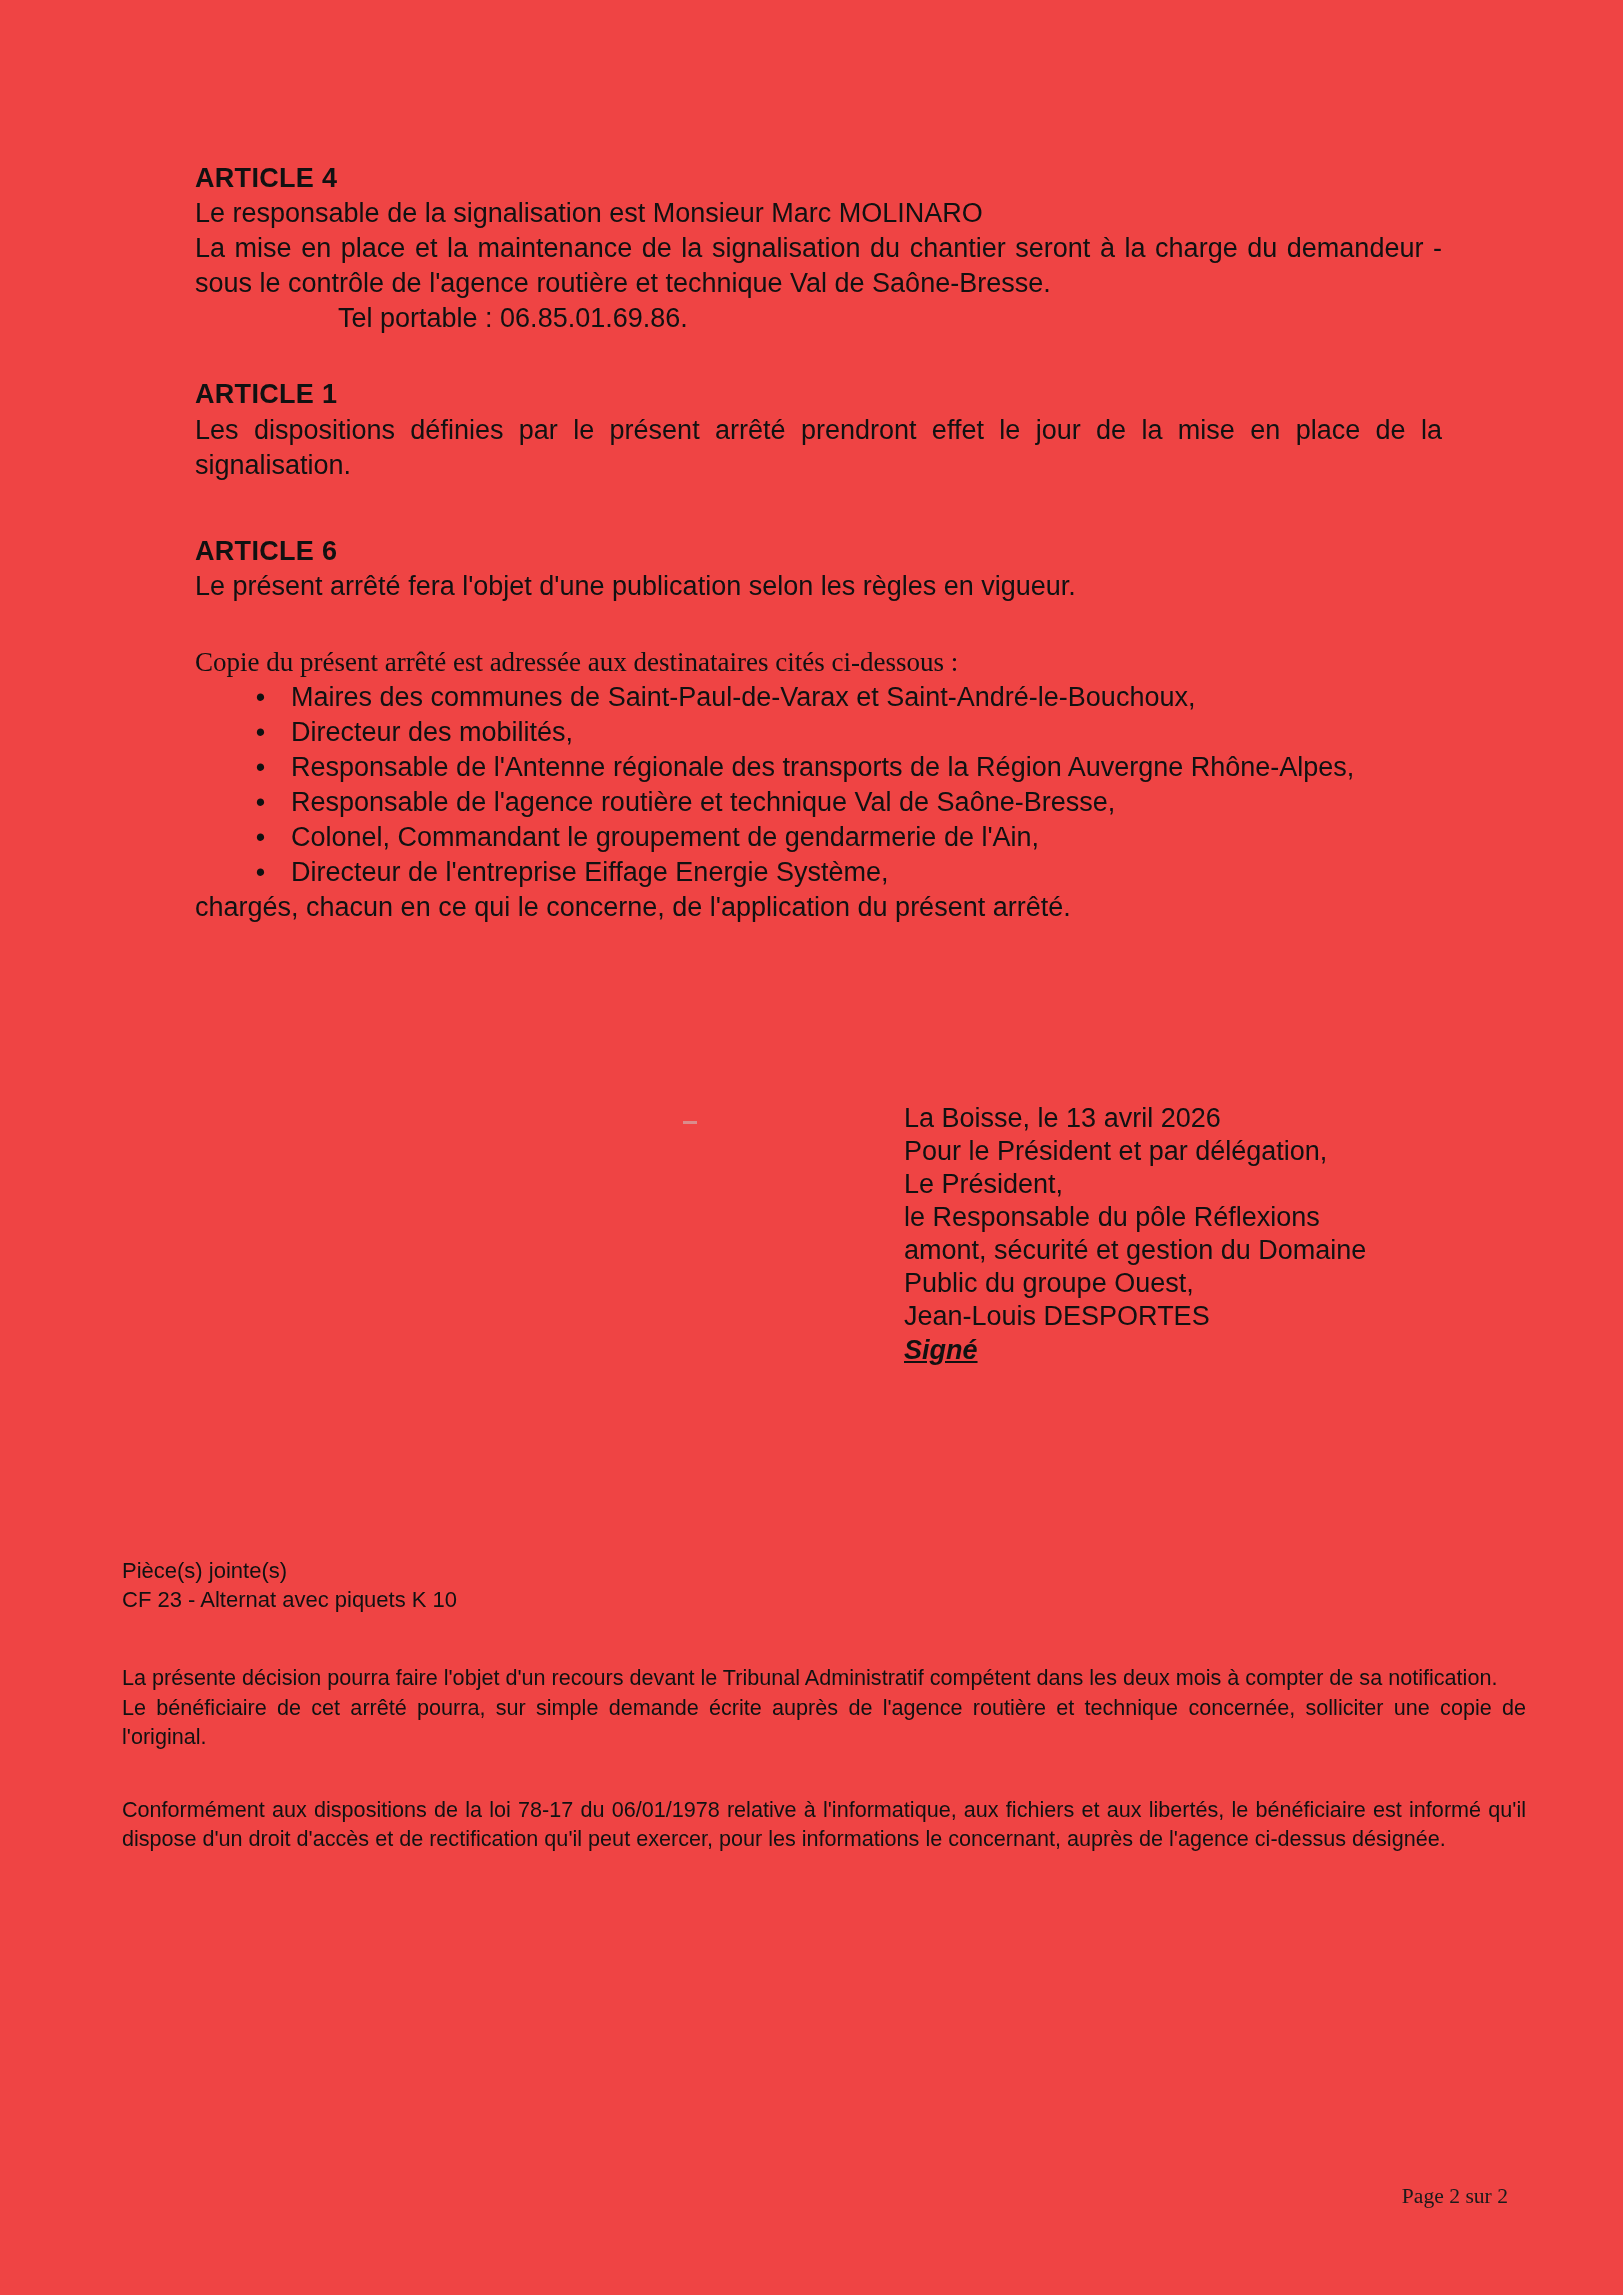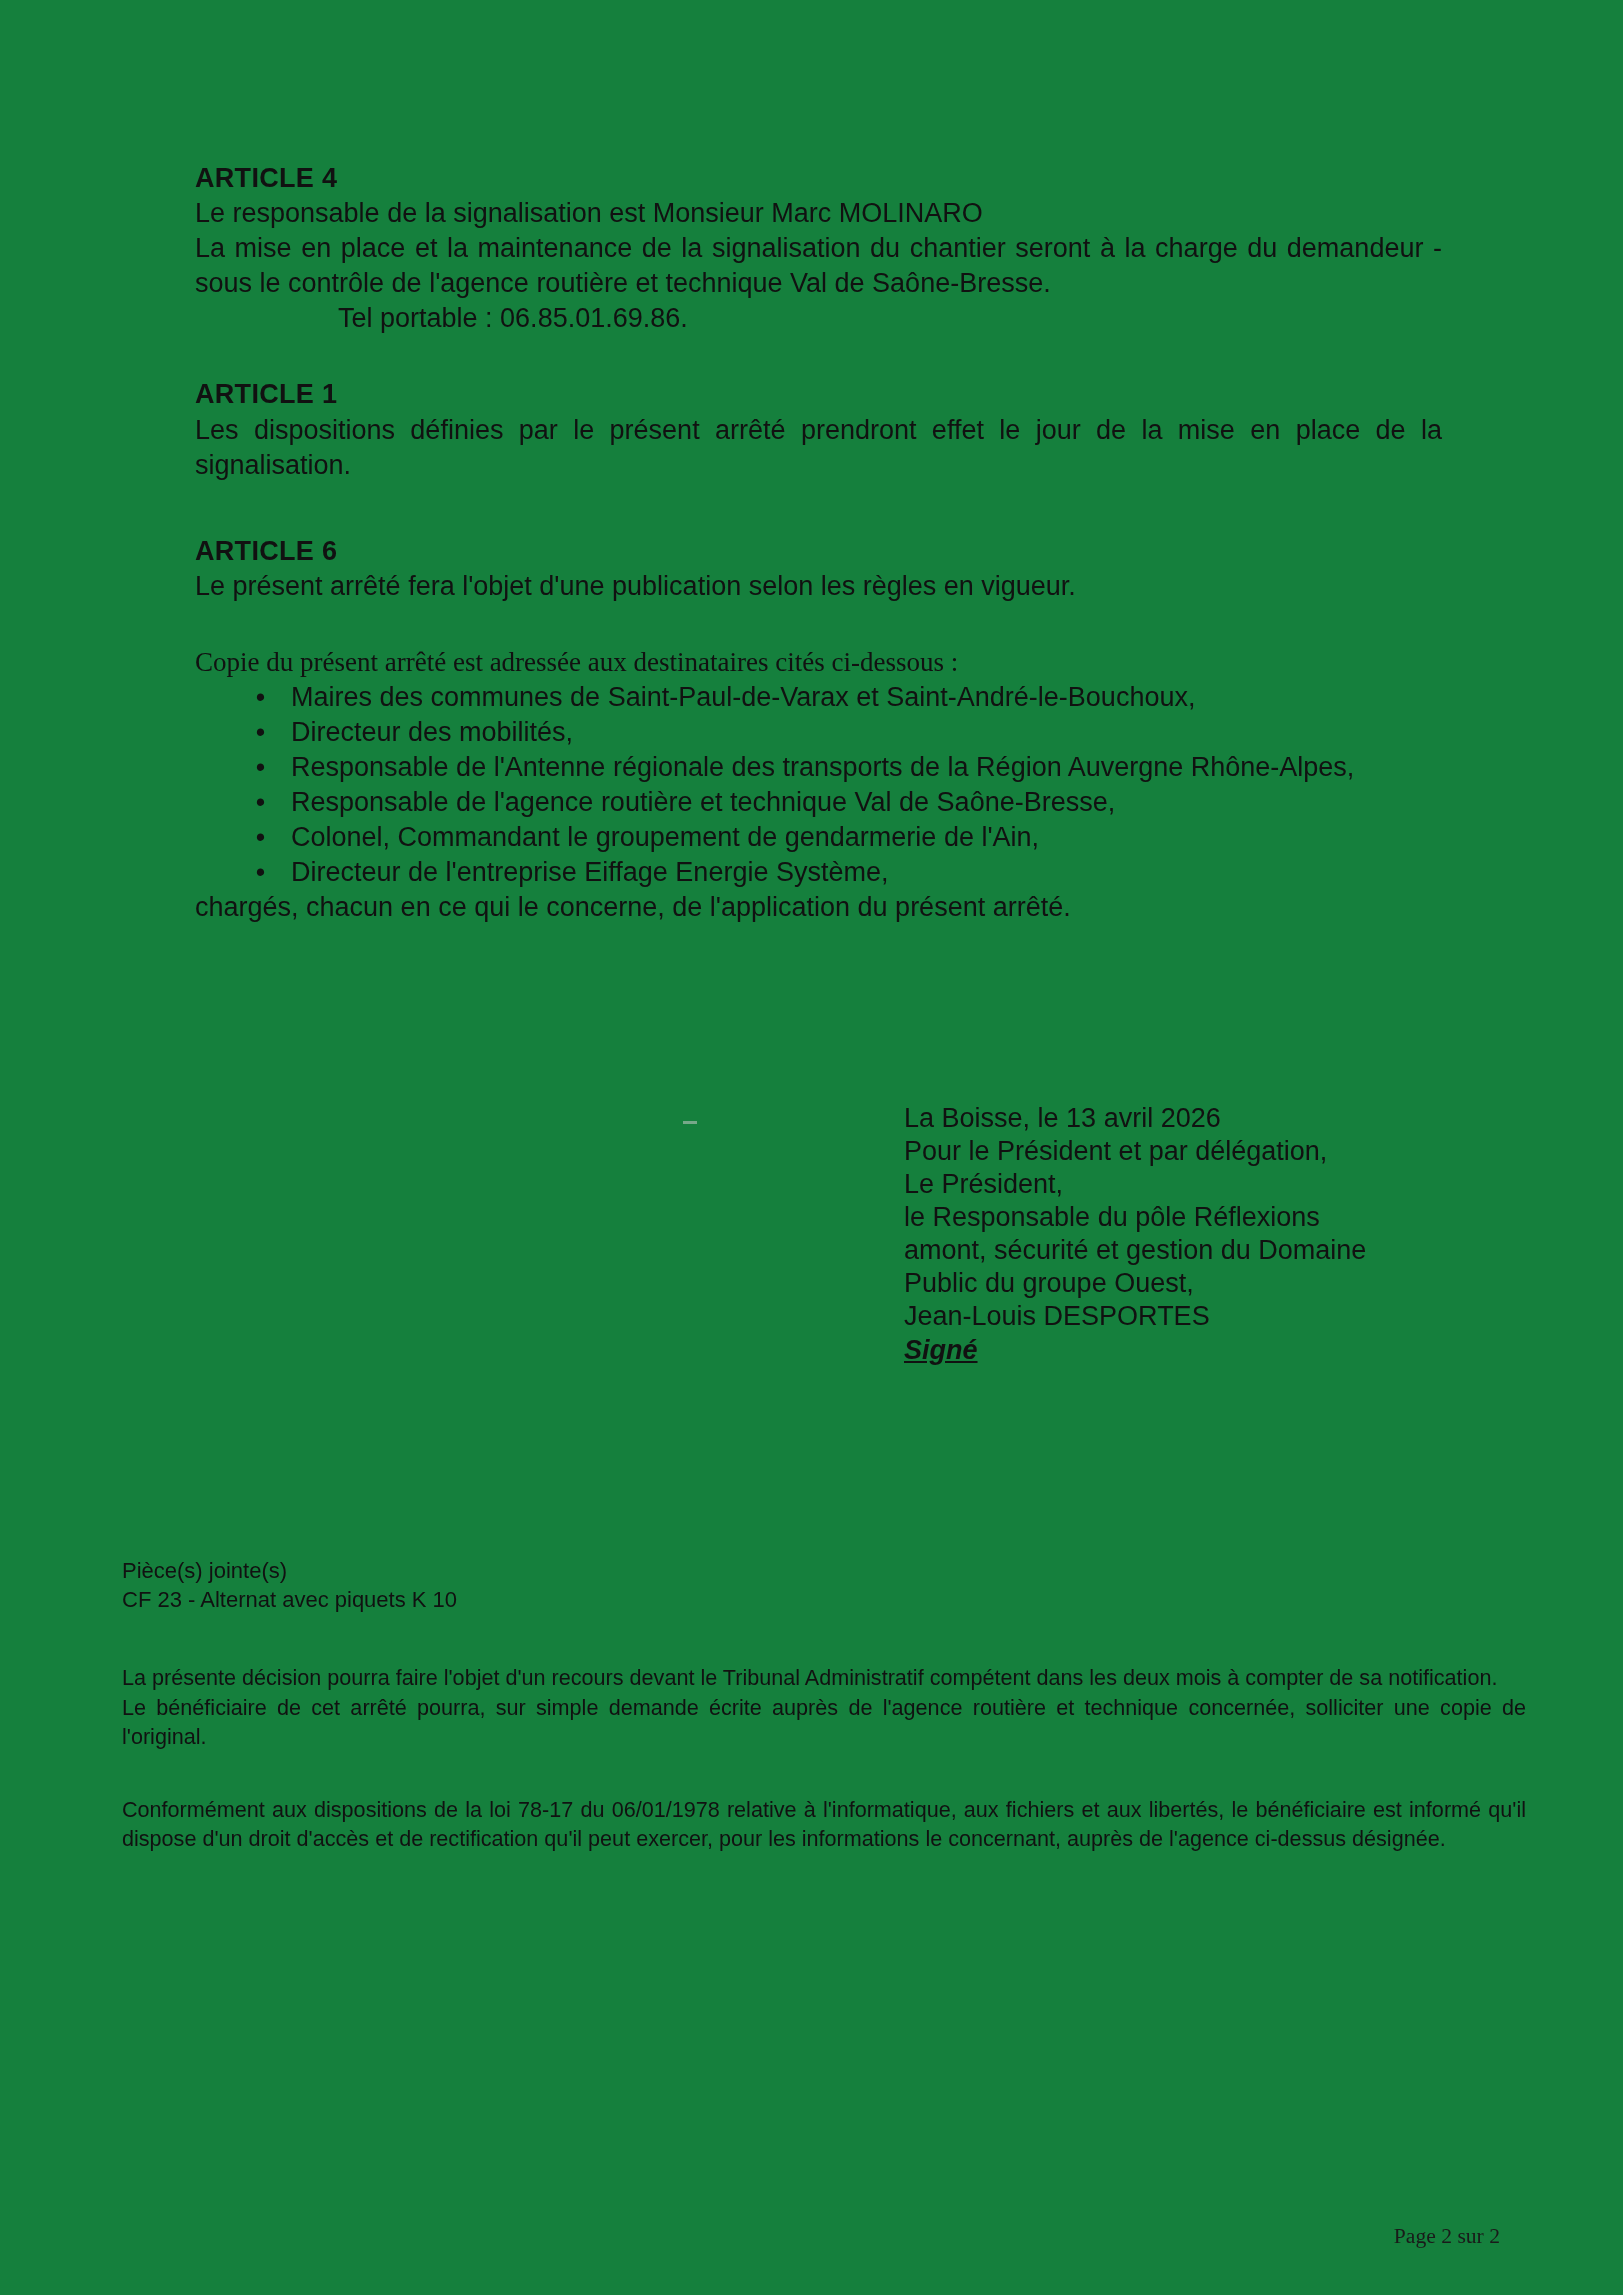--- a/index.html
+++ b/index.html
@@ -8,21 +8,21 @@
     background: #ffffff;
   }
   body {
     font-family: "Liberation Sans", sans-serif;
     color: #111111;
   }
   .page {
     position: relative;
     width: 1623px;
     height: 2295px;
-    background: #15803d;
+    background: #ef4444;
     overflow: hidden;
   }
 
   
   .body-col {
     position: absolute;
     left: 195px;
     top: 161px;
     width: 1247px;
   }
@@ -131,28 +131,27 @@
     font-size: 21.6px;
     line-height: 29.5px;
     text-align: justify;
     text-justify: inter-word;
   }
   .legal .block-gap { height: 43px; }
 
   
   .page-footer {
     position: absolute;
-    left: 8px;
+    left: 16px;
     top: 2184px;
     width: 1492px;
     text-align: right;
     font-family: "Liberation Serif", serif;
     font-size: 21.6px;
     color: #1a1a1a;
-    margin-top: 40px;
   }
 
   
   .speck {
     position: absolute;
     background: #c9c9c9;
     opacity: 0.55;
   }
 </style>
 </head>

